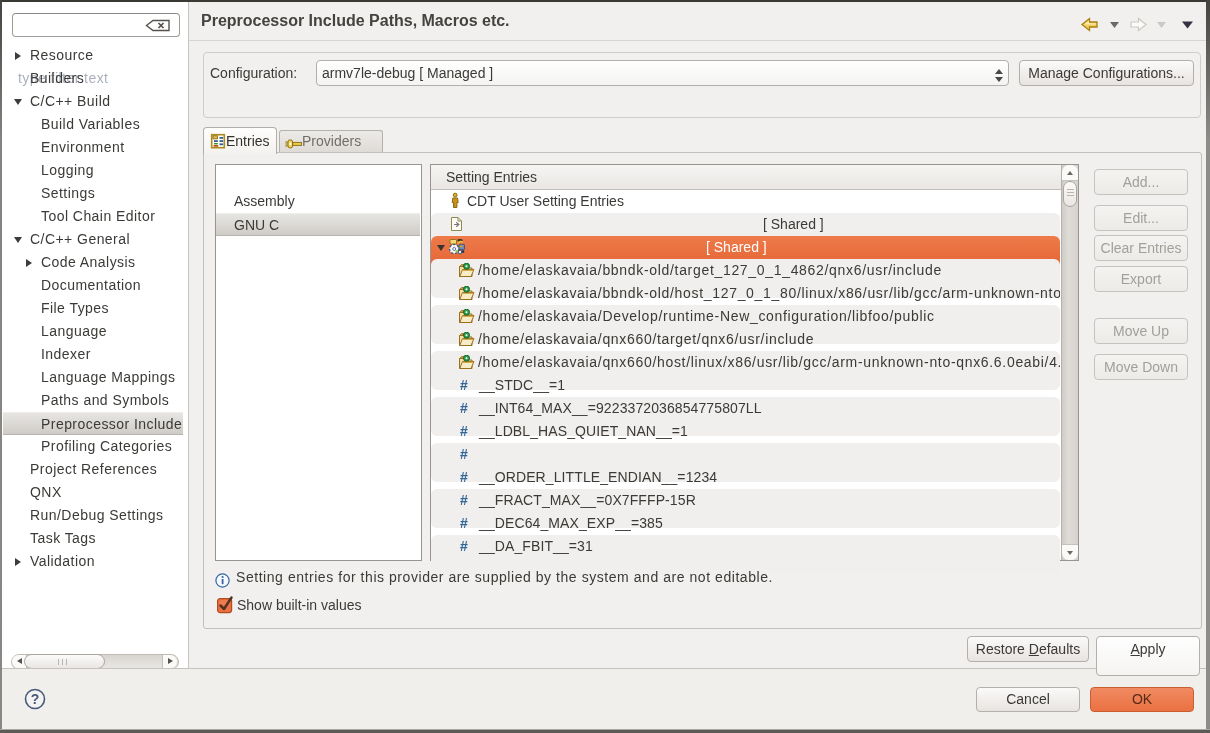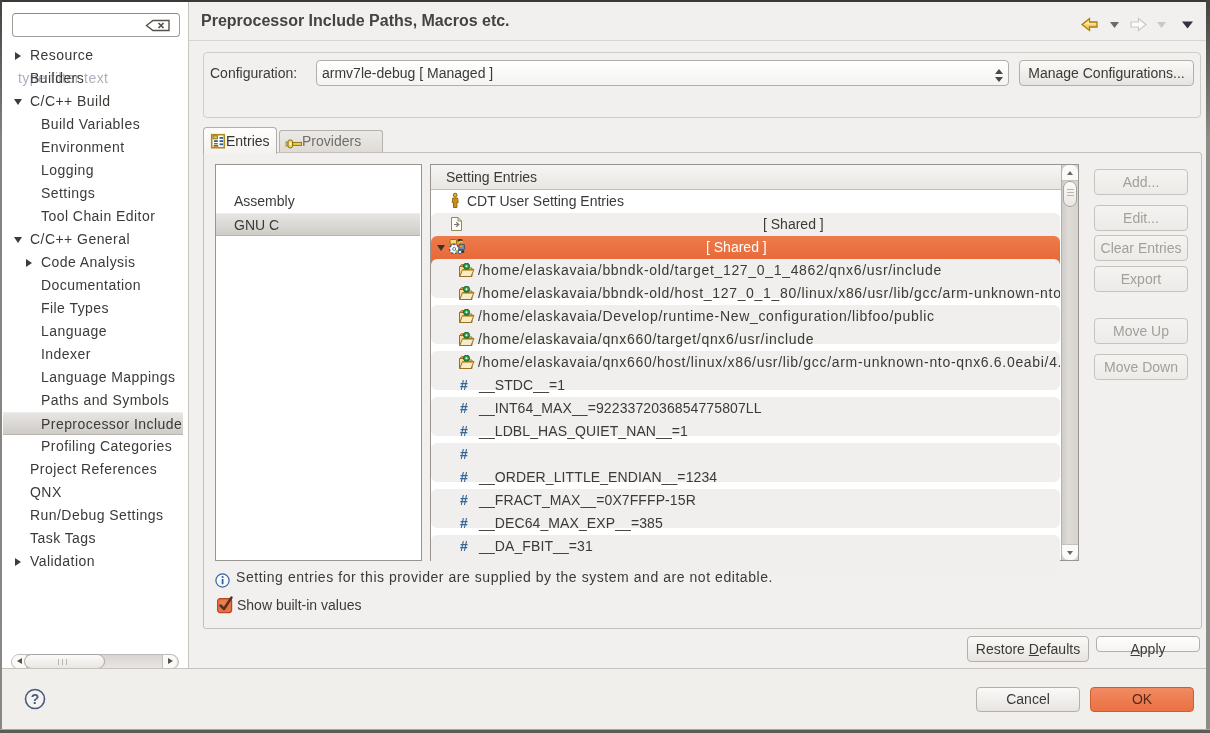--- a/index.html
+++ b/index.html
@@ -67,21 +67,21 @@
   #vsb { position:absolute; left:630px; top:0; width:17px; height:395px; border-left:1px solid #b5b2ae; background:linear-gradient(to right,#cfccc8,#dfdcd8 40%,#d6d3cf); }
 
   
   .rbtn { left:1094px; width:94px; height:26px; line-height:24px; }
 
   
   #infoline { left:236px; top:569px; height:16px; line-height:16px; letter-spacing:0.55px; }
   #chkline { left:237px; top:597px; height:16px; line-height:16px; }
 
   #restorebtn { left:967px; top:636px; width:122px; height:26px; line-height:24px; }
-  #applybtn { left:1096px; top:636px; width:104px; height:16px; line-height:24px; background:linear-gradient(#fefefe,#f5f4f2); }
+  #applybtn { left:1096px; top:636px; width:104px; height:40px; line-height:24px; background:linear-gradient(#fefefe,#f5f4f2); }
   #cancelbtn { left:976px; top:687px; width:104px; height:25px; line-height:23px; }
   #okbtn { left:1090px; top:687px; width:104px; height:25px; line-height:23px; background:linear-gradient(#f18a62,#ea7142); border:1px solid #cb5e31; color:#552a17; }
 </style>
 </head>
 <body>
 
 <div class="abs" id="sidebar">
   <div class="abs" id="filter">
       <span>type filter text</span>
     <svg class="abs" style="left:132px;top:5px" width="26" height="13" viewBox="0 0 26 13">

